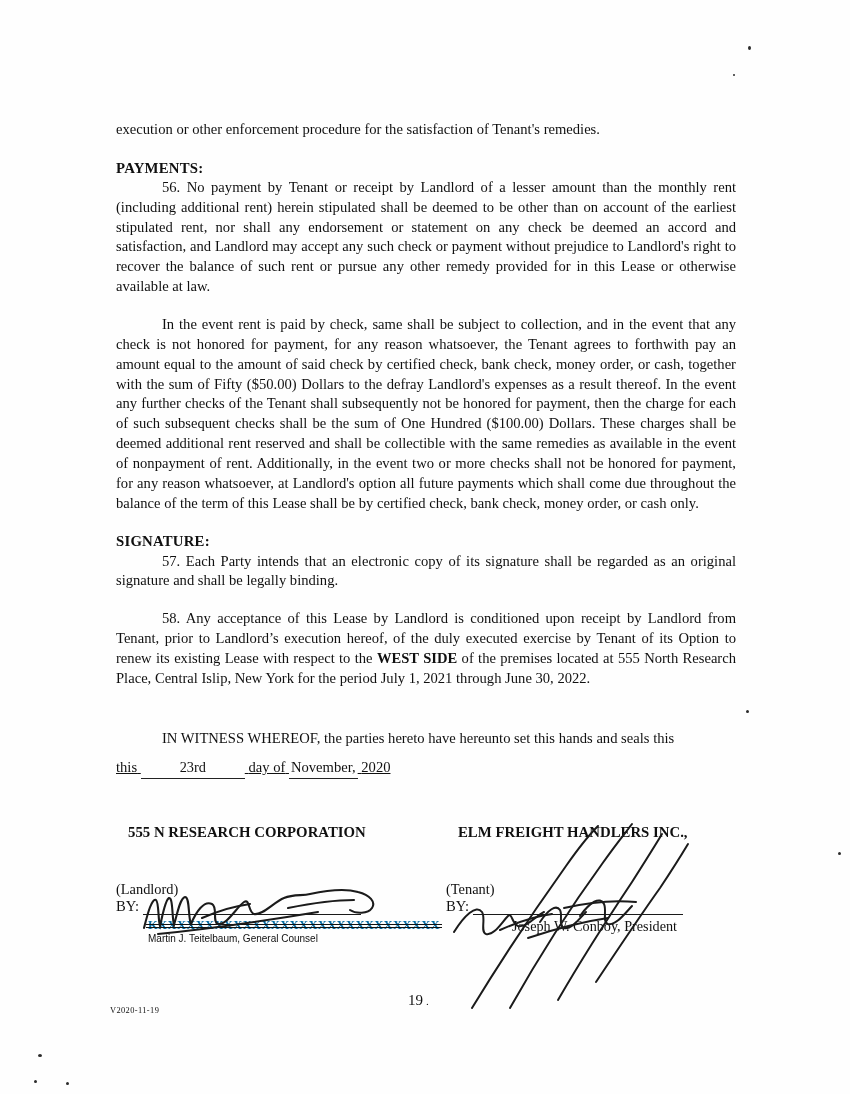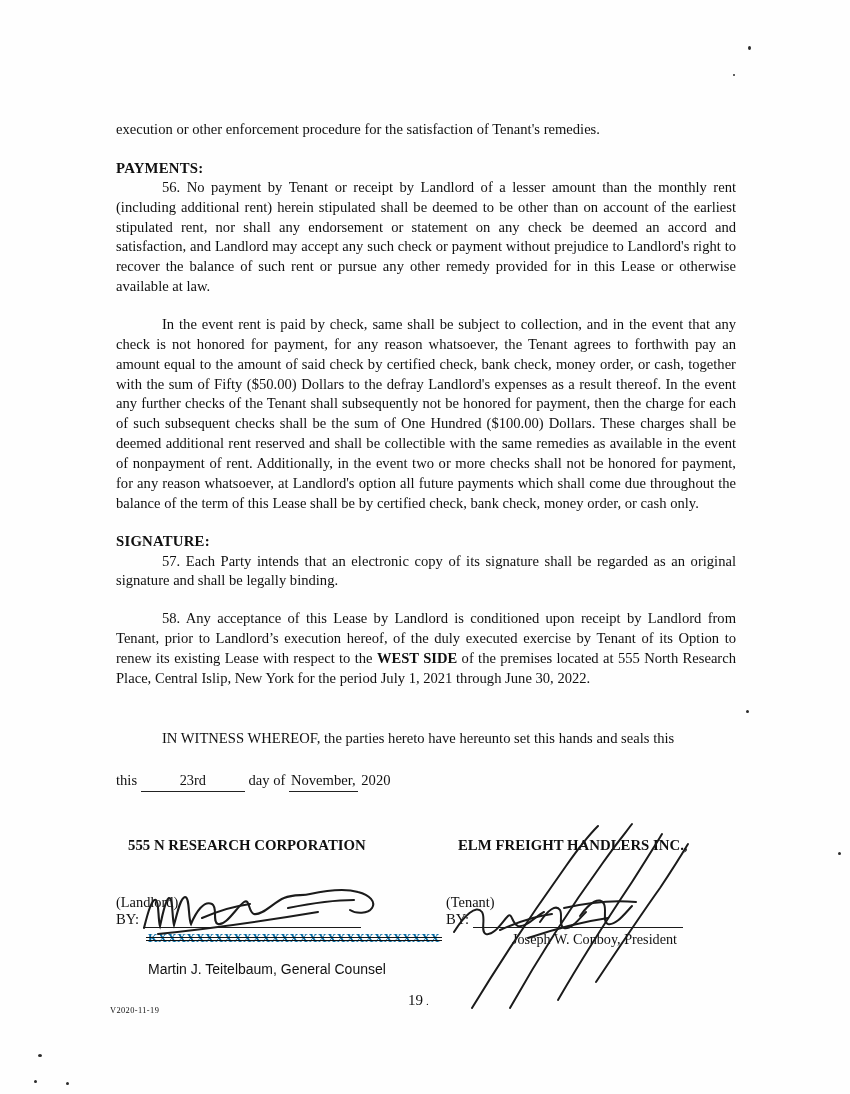--- a/index.html
+++ b/index.html
@@ -41,22 +41,23 @@
     font-weight: bold;
     font-size: 14.8px;
     letter-spacing: 0.2px;
   }
   .bold { font-weight: bold; }
   .witness {
     text-indent: 46px;
   }
   .dateline {
     font-size: 14.6px;
-    margin-top: 23px;
+    margin-top: 10px;
     white-space: nowrap;
+    text-decoration: underline;
   }
   .date-blank {
     display: inline-block;
     border-bottom: 1px solid #222;
     min-width: 96px;
     text-align: center;
     padding: 0 4px;
     font-size: 14.3px;
   }
   .date-month {
@@ -117,22 +118,22 @@
     position: absolute;
     left: -2px;
     right: -2px;
     height: 1px;
     background: #111;
   }
   .struck::before { top: 46%; }
   .struck::after { top: 62%; }
   .typed-name {
     font-family: "Liberation Sans", sans-serif;
-    font-size: 14px;
-    margin-top: 15px;
+    font-size: 10px;
+    margin-top: 0;
     margin-left: 32px;
   }
   .typed-name.right {
     margin-left: 66px;
     font-family: "Liberation Serif", serif;
     font-size: 14.2px;
     margin-top: 3px;
   }
   .page-number {
     position: absolute;

